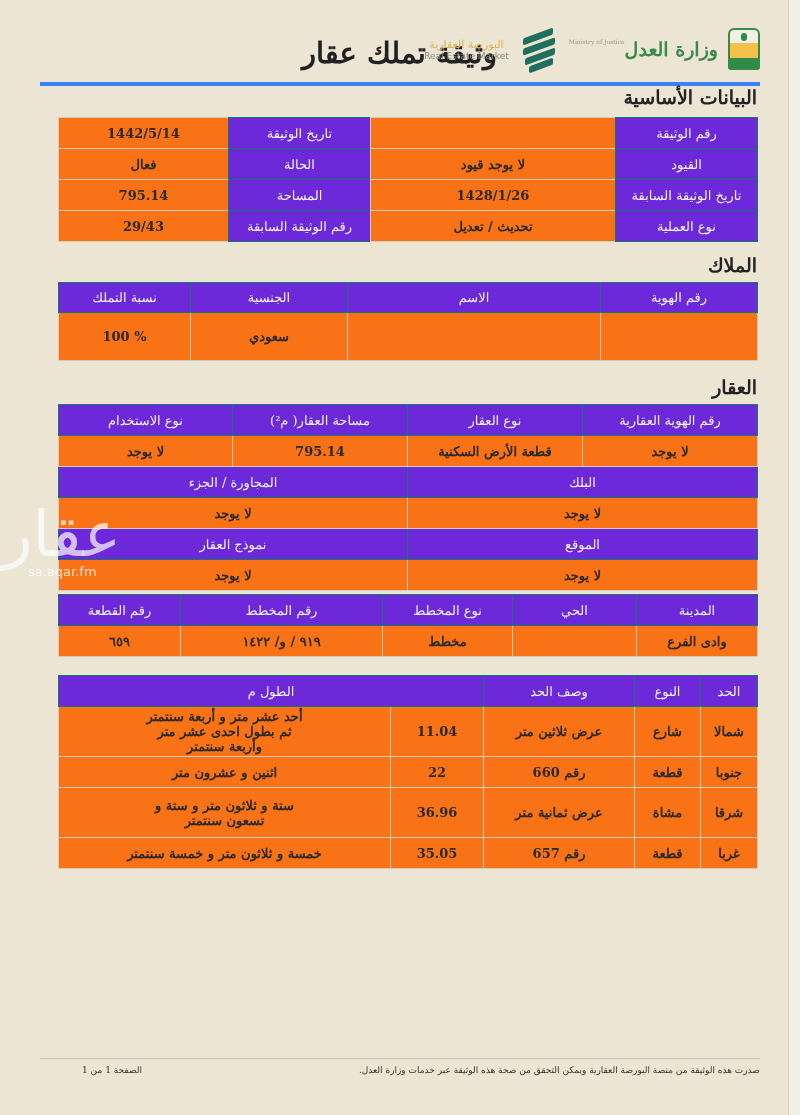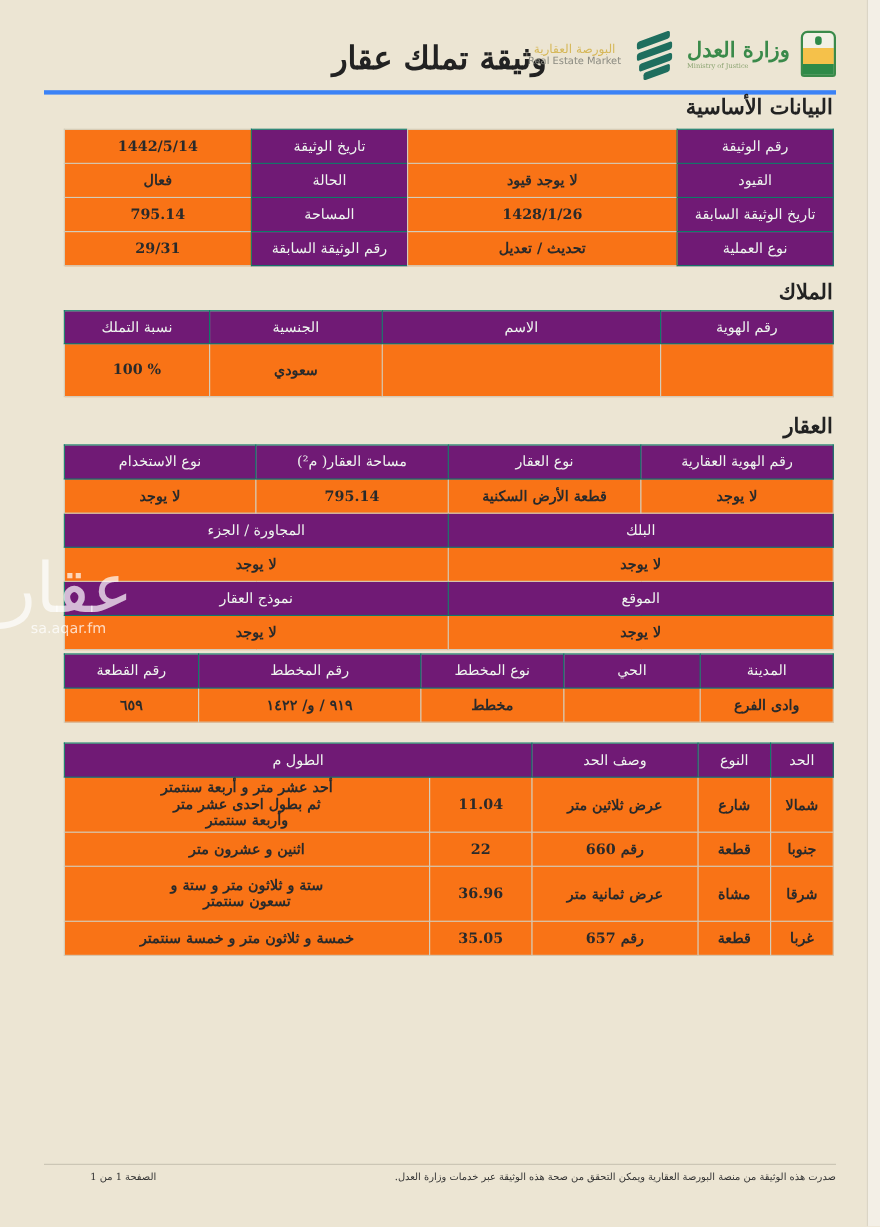--- a/index.html
+++ b/index.html
@@ -12,36 +12,36 @@
   }
   .page { position: absolute; left: 0; top: 0; width: 800px; height: 1115px; }
   .edge { position: absolute; right: 0; top: 0; width: 12px; height: 1115px; background: #f3efe6; border-left: 1px solid #d9d2c1; }
 
   
   .header { position: absolute; left: 40px; right: 40px; top: 20px; height: 66px; border-bottom: 4px solid #3b82f6; }
   .doc-title { position: absolute; left: 262px; top: 16px; font-size: 29px; font-weight: bold; color: #222; direction: rtl; }
   .logos { position: absolute; right: 0; top: 4px; height: 50px; display: flex; flex-direction: row; align-items: center; gap: 10px; }
   .logo-moj-emblem { width: 32px; height: 42px; border: 2px solid #3a8a4a; border-radius: 6px 6px 3px 3px; background: linear-gradient(#f2f0e4 0 35%, #f5c14a 35% 75%, #2e8a48 75%); position: relative; }
   .logo-moj-emblem::before { content: ""; position: absolute; left: 11px; top: 3px; width: 6px; height: 8px; background: #2e8a48; border-radius: 3px; }
-  .logo-moj-text { display: flex; flex-direction: column; align-items: flex-end; color: #3a8a4a; }
+  .logo-moj-text { display: flex; flex-direction: row; align-items: flex-start; color: #3a8a4a; }
   .logo-moj-text .ar { font-size: 19px; font-weight: bold; line-height: 22px; }
   .logo-moj-text .en { font-size: 6px; color: #8aa370; direction: ltr; }
   .logo-rem-map { width: 40px; height: 44px; position: relative; }
   .logo-rem-map span { position: absolute; height: 7px; background: #1f6e5e; border-radius: 2px; transform: skewY(-20deg); }
   .logo-rem-text { display: flex; flex-direction: column; align-items: center; margin-left: 8px; }
   .logo-rem-text .ar { color: #d6b85a; font-size: 11px; line-height: 13px; }
   .logo-rem-text .en { color: #8a8a80; font-size: 9px; direction: ltr; font-family: "DejaVu Sans", sans-serif; }
 
   
   .section-title { position: absolute; right: 43px; font-size: 19px; font-weight: bold; color: #222; }
 
   
   table { position: absolute; left: 58px; width: 699px; border-collapse: collapse; table-layout: fixed; direction: rtl; }
   td, th { font-size: 13px; text-align: center; vertical-align: middle; border: 1px solid #d3ccba; font-weight: bold; }
-  th, td.lbl { background: #701a75; color: #eef5ef; font-weight: normal; border-color: #0e7a68; }
+  th, td.lbl { background: #6d28d9; color: #eef5ef; font-weight: normal; border-color: #0e7a68; }
   td.val { background: #f97316; color: #2a2a2a; }
   .multi { line-height: 15px; }
 
   
   .watermark { position: absolute; left: 2px; top: 512px; color: rgba(255,255,255,0.7); direction: rtl; }
   .watermark .ar { font-family: "DejaVu Sans", sans-serif; font-size: 63px; line-height: 46px; letter-spacing: 2px; }
   .watermark .en { font-family: "DejaVu Sans", sans-serif; font-size: 13px; color: rgba(255,255,255,0.75); direction: ltr; position: absolute; left: 26px; top: 52px; }
 
   
   .footer { position: absolute; left: 40px; right: 40px; top: 1058px; border-top: 1px solid #c9c2b2; padding-top: 6px; font-size: 9px; color: #333; }
@@ -99,21 +99,21 @@
     <tr style="height:31px">
       <td class="lbl">تاريخ الوثيقة السابقة</td>
       <td class="val">1428/1/26</td>
       <td class="lbl">المساحة</td>
       <td class="val">795.14</td>
     </tr>
     <tr style="height:31px">
       <td class="lbl">نوع العملية</td>
       <td class="val">تحديث / تعديل</td>
       <td class="lbl">رقم الوثيقة السابقة</td>
-      <td class="val">29/31</td>
+      <td class="val">29/43</td>
     </tr>
   </tbody>
     </table>
 
   <div class="section-title" style="top:254px;">الملاك</div>
   <table style="top:282px;">
     <colgroup>
         <col style="width:157px">
         <col style="width:253px">
         <col style="width:157px">

